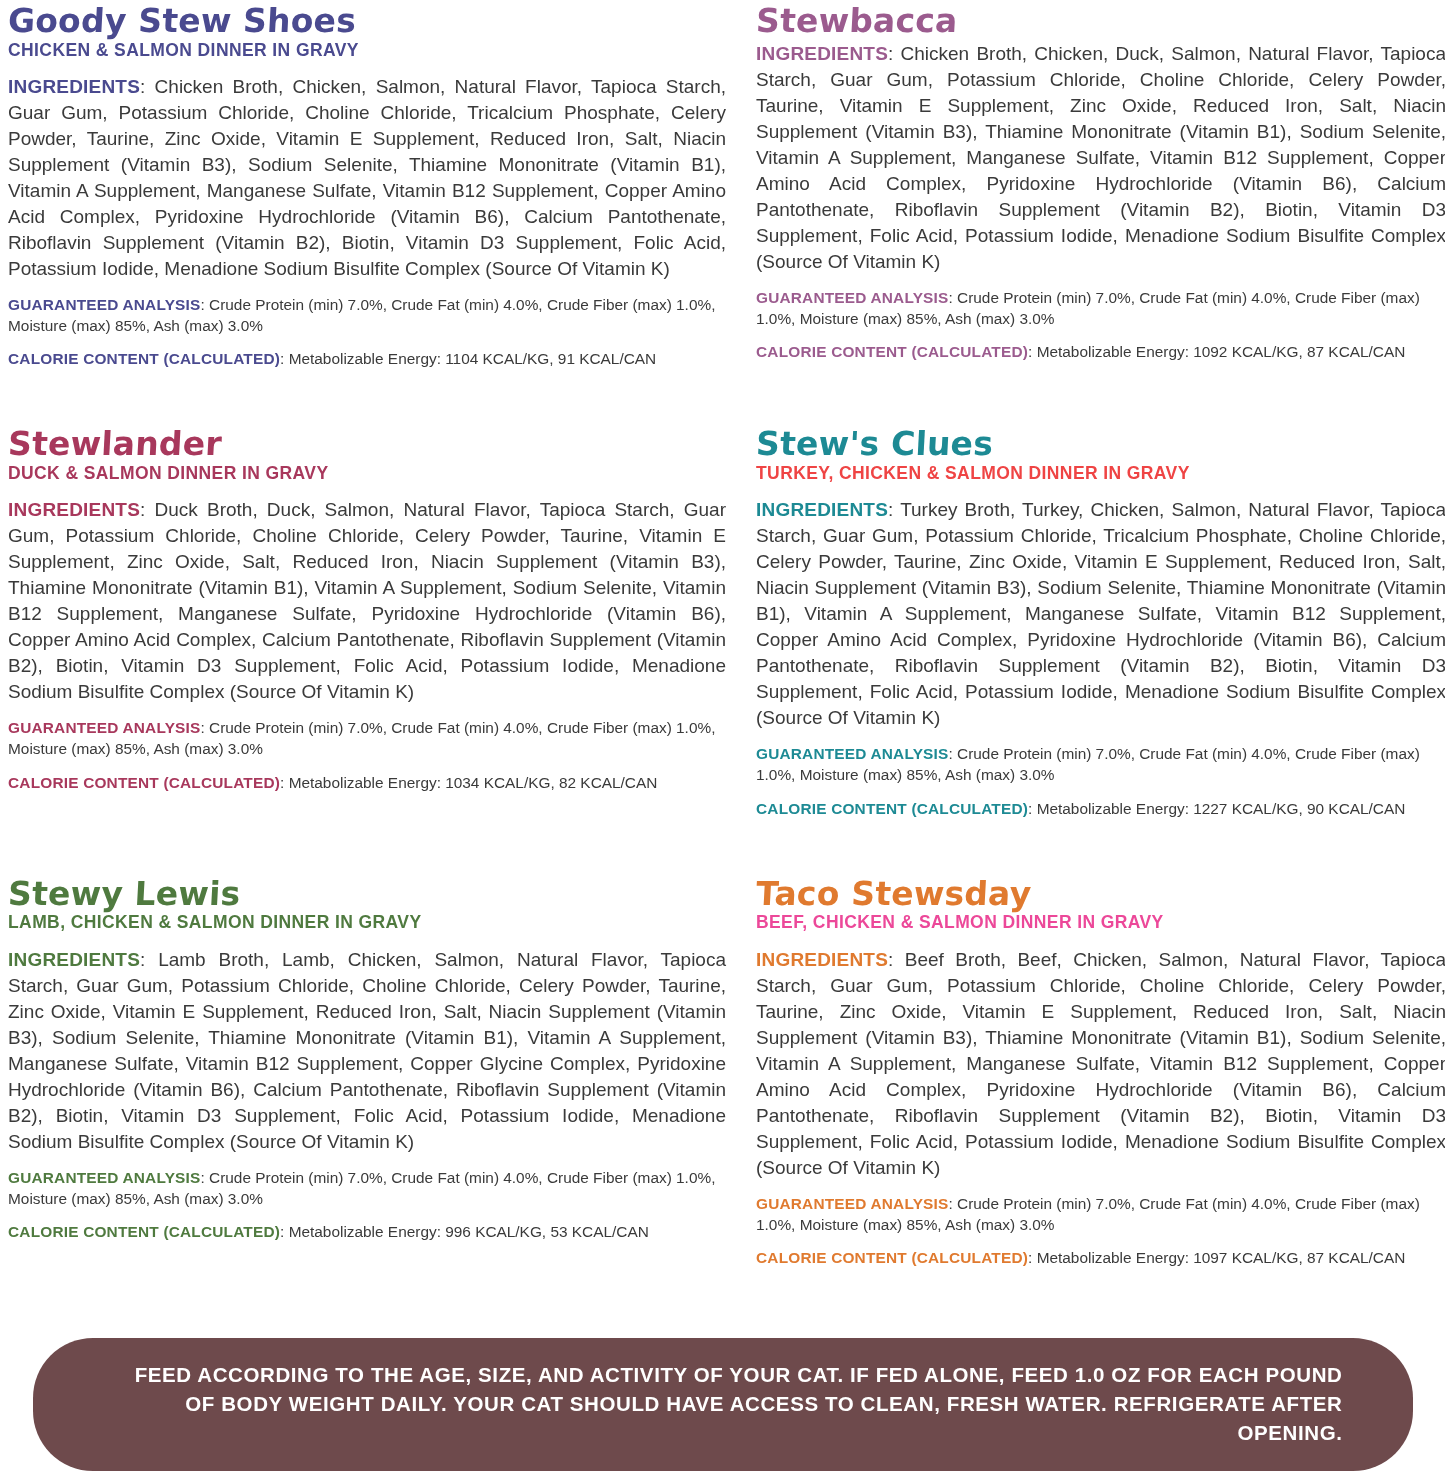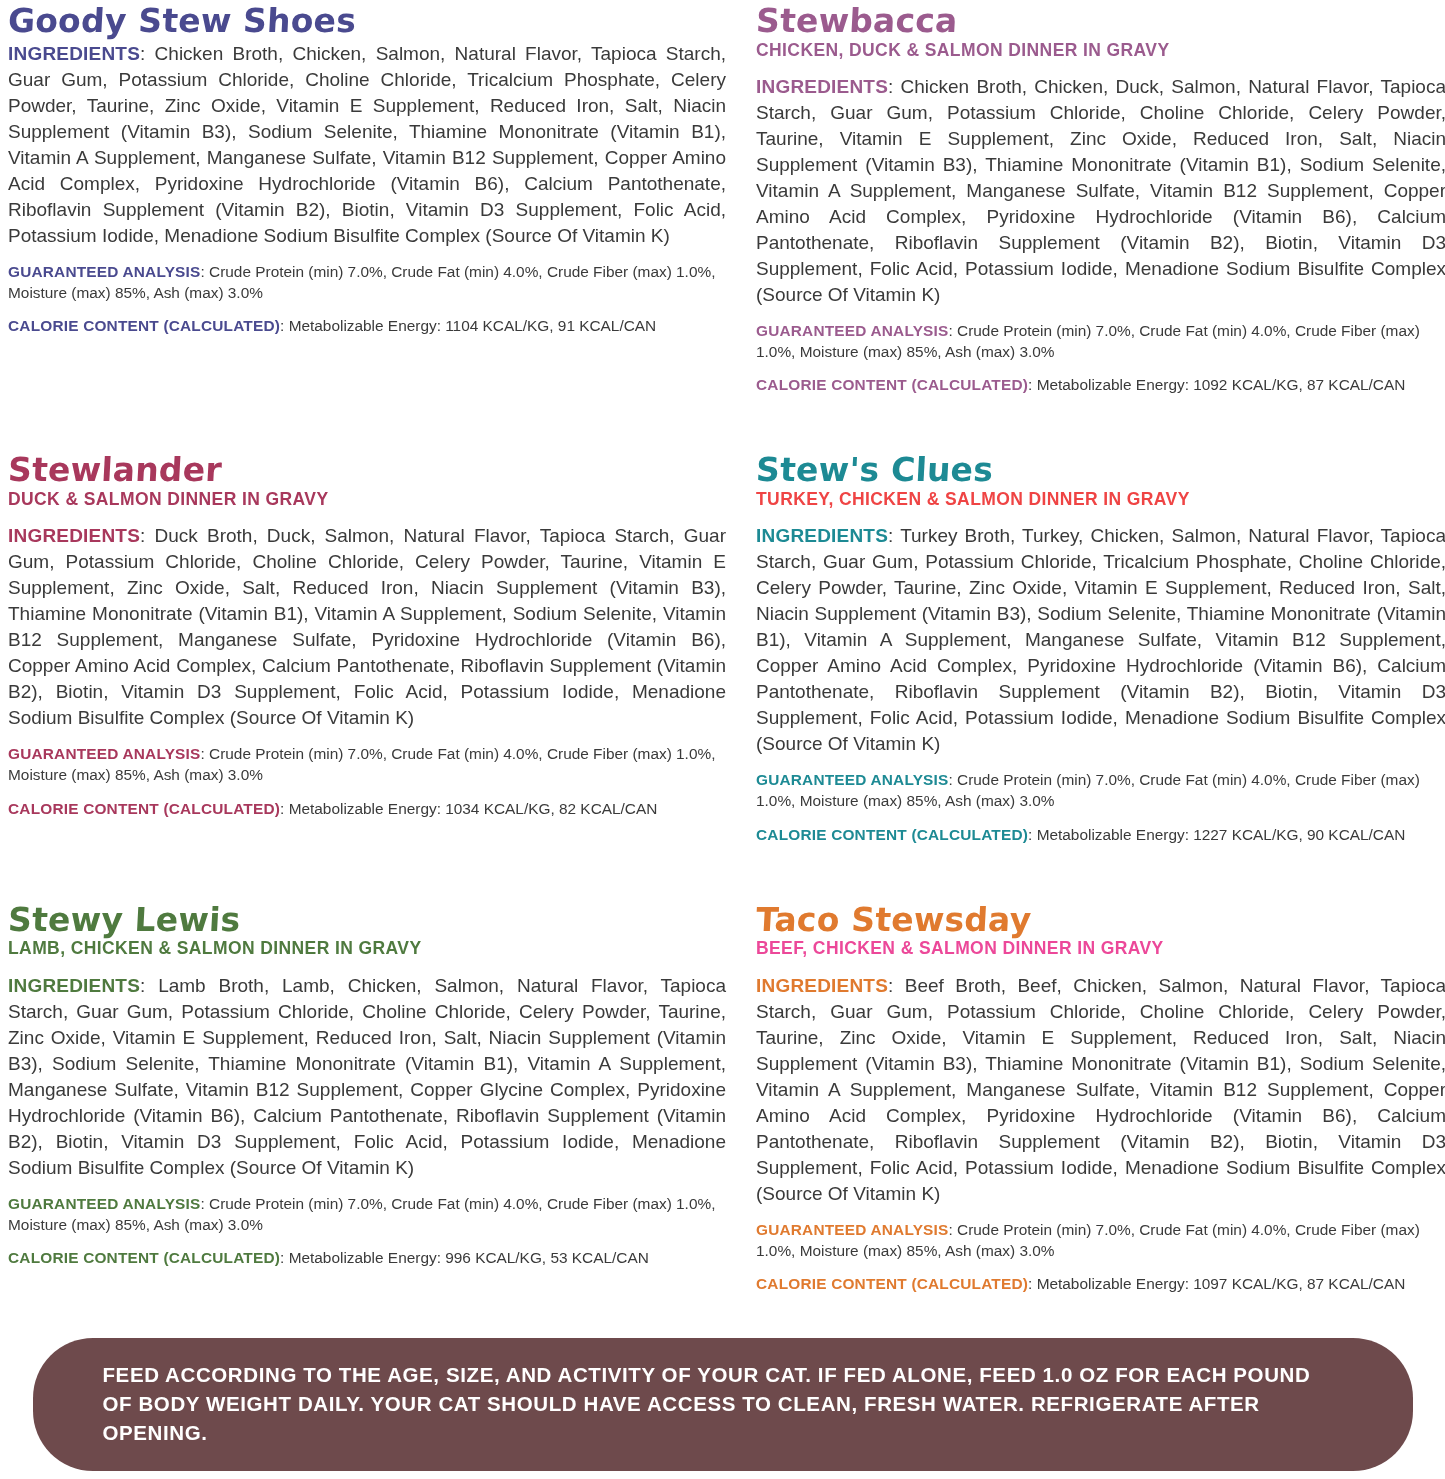--- a/index.html
+++ b/index.html
@@ -87,47 +87,47 @@
     display: flex;
     justify-content: center;
   }
   .footer {
     width: 1380px;
     background: #6e4a4c;
     color: #ffffff;
     border-radius: 60px;
     padding: 22px 70px 24px 70px;
     box-sizing: border-box;
-    text-align: left;
+    text-align: right;
     font-family: "Liberation Sans", sans-serif;
     font-size: 20.5px;
     font-weight: bold;
     letter-spacing: 0.6px;
     line-height: 1.42;
     text-transform: uppercase;
   }
 </style>
 </head>
 <body>
 
 <div class="sheet">
 
   <div class="grid">
 
     <div class="panel">
       <div class="brand" style="color: rgb(74, 74, 143);">Goody Stew Shoes</div>
+      <div class="subtitle" style="color: rgb(74, 74, 143);">CHICKEN &amp; SALMON DINNER IN GRAVY</div>
       <p class="para"><span class="lbl" style="color: rgb(74, 74, 143);">INGREDIENTS</span>: <span>Chicken Broth, Chicken, Salmon, Natural Flavor, Tapioca Starch, Guar Gum, Potassium Chloride, Choline Chloride, Tricalcium Phosphate, Celery Powder, Taurine, Zinc Oxide, Vitamin E Supplement, Reduced Iron, Salt, Niacin Supplement (Vitamin B3), Sodium Selenite, Thiamine Mononitrate (Vitamin B1), Vitamin A Supplement, Manganese Sulfate, Vitamin B12 Supplement, Copper Amino Acid Complex, Pyridoxine Hydrochloride (Vitamin B6), Calcium Pantothenate, Riboflavin Supplement (Vitamin B2), Biotin, Vitamin D3 Supplement, Folic Acid, Potassium Iodide, Menadione Sodium Bisulfite Complex (Source Of Vitamin K)</span></p>
       <p class="ga"><span class="lbl" style="color: rgb(74, 74, 143);">GUARANTEED ANALYSIS</span>: <span>Crude Protein (min) 7.0%, Crude Fat (min) 4.0%, Crude Fiber (max) 1.0%, Moisture (max) 85%, Ash (max) 3.0%</span></p>
       <p class="cal"><span class="lbl" style="color: rgb(74, 74, 143);">CALORIE CONTENT (CALCULATED)</span>: <span>Metabolizable Energy: 1104 KCAL/KG, 91 KCAL/CAN</span></p>
       <div class="block-gap"></div>
     </div>
 
     <div class="panel panel-right">
       <div class="brand" style="color: rgb(155, 91, 142);">Stewbacca</div>
-      <div class="subtitle" style="color: rgb(155, 91, 142);">CHICKEN, DUCK &amp; SALMON DINNER IN GRAVY</div>
       <p class="para"><span class="lbl" style="color: rgb(155, 91, 142);">INGREDIENTS</span>: <span>Chicken Broth, Chicken, Duck, Salmon, Natural Flavor, Tapioca Starch, Guar Gum, Potassium Chloride, Choline Chloride, Celery Powder, Taurine, Vitamin E Supplement, Zinc Oxide, Reduced Iron, Salt, Niacin Supplement (Vitamin B3), Thiamine Mononitrate (Vitamin B1), Sodium Selenite, Vitamin A Supplement, Manganese Sulfate, Vitamin B12 Supplement, Copper Amino Acid Complex, Pyridoxine Hydrochloride (Vitamin B6), Calcium Pantothenate, Riboflavin Supplement (Vitamin B2), Biotin, Vitamin D3 Supplement, Folic Acid, Potassium Iodide, Menadione Sodium Bisulfite Complex (Source Of Vitamin K)</span></p>
       <p class="ga"><span class="lbl" style="color: rgb(155, 91, 142);">GUARANTEED ANALYSIS</span>: <span>Crude Protein (min) 7.0%, Crude Fat (min) 4.0%, Crude Fiber (max) 1.0%, Moisture (max) 85%, Ash (max) 3.0%</span></p>
       <p class="cal"><span class="lbl" style="color: rgb(155, 91, 142);">CALORIE CONTENT (CALCULATED)</span>: <span>Metabolizable Energy: 1092 KCAL/KG, 87 KCAL/CAN</span></p>
       <div class="block-gap"></div>
     </div>
 
     <div class="panel">
       <div class="brand" style="color: rgb(168, 56, 92);">Stewlander</div>
       <div class="subtitle" style="color: rgb(168, 56, 92);">DUCK &amp; SALMON DINNER IN GRAVY</div>
       <p class="para"><span class="lbl" style="color: rgb(168, 56, 92);">INGREDIENTS</span>: <span>Duck Broth, Duck, Salmon, Natural Flavor, Tapioca Starch, Guar Gum, Potassium Chloride, Choline Chloride, Celery Powder, Taurine, Vitamin E Supplement, Zinc Oxide, Salt, Reduced Iron, Niacin Supplement (Vitamin B3), Thiamine Mononitrate (Vitamin B1), Vitamin A Supplement, Sodium Selenite, Vitamin B12 Supplement, Manganese Sulfate, Pyridoxine Hydrochloride (Vitamin B6), Copper Amino Acid Complex, Calcium Pantothenate, Riboflavin Supplement (Vitamin B2), Biotin, Vitamin D3 Supplement, Folic Acid, Potassium Iodide, Menadione Sodium Bisulfite Complex (Source Of Vitamin K)</span></p>

